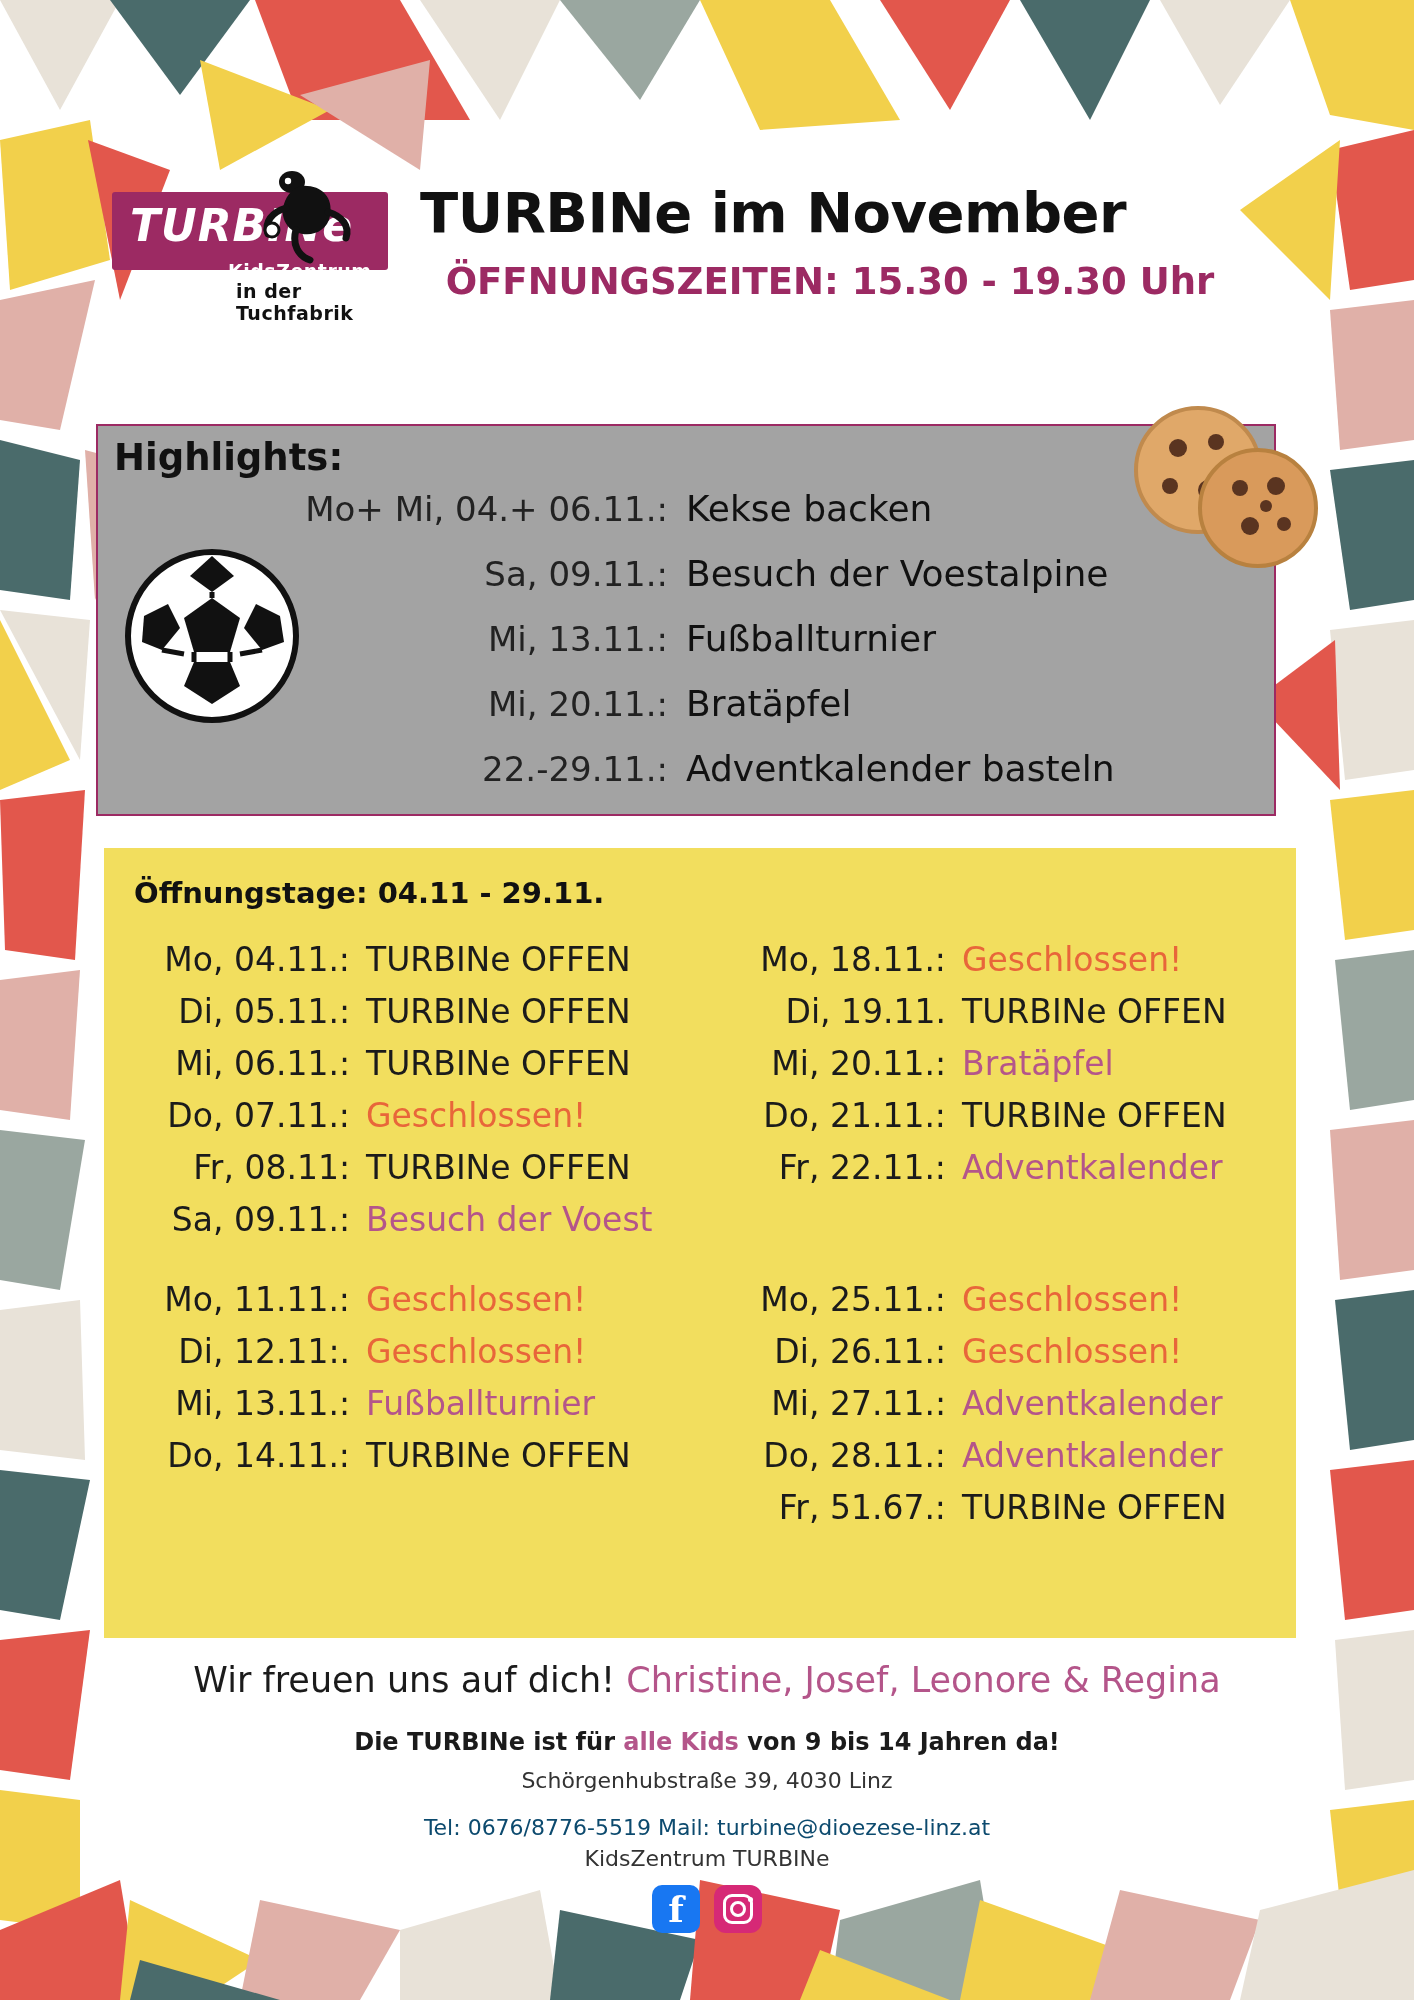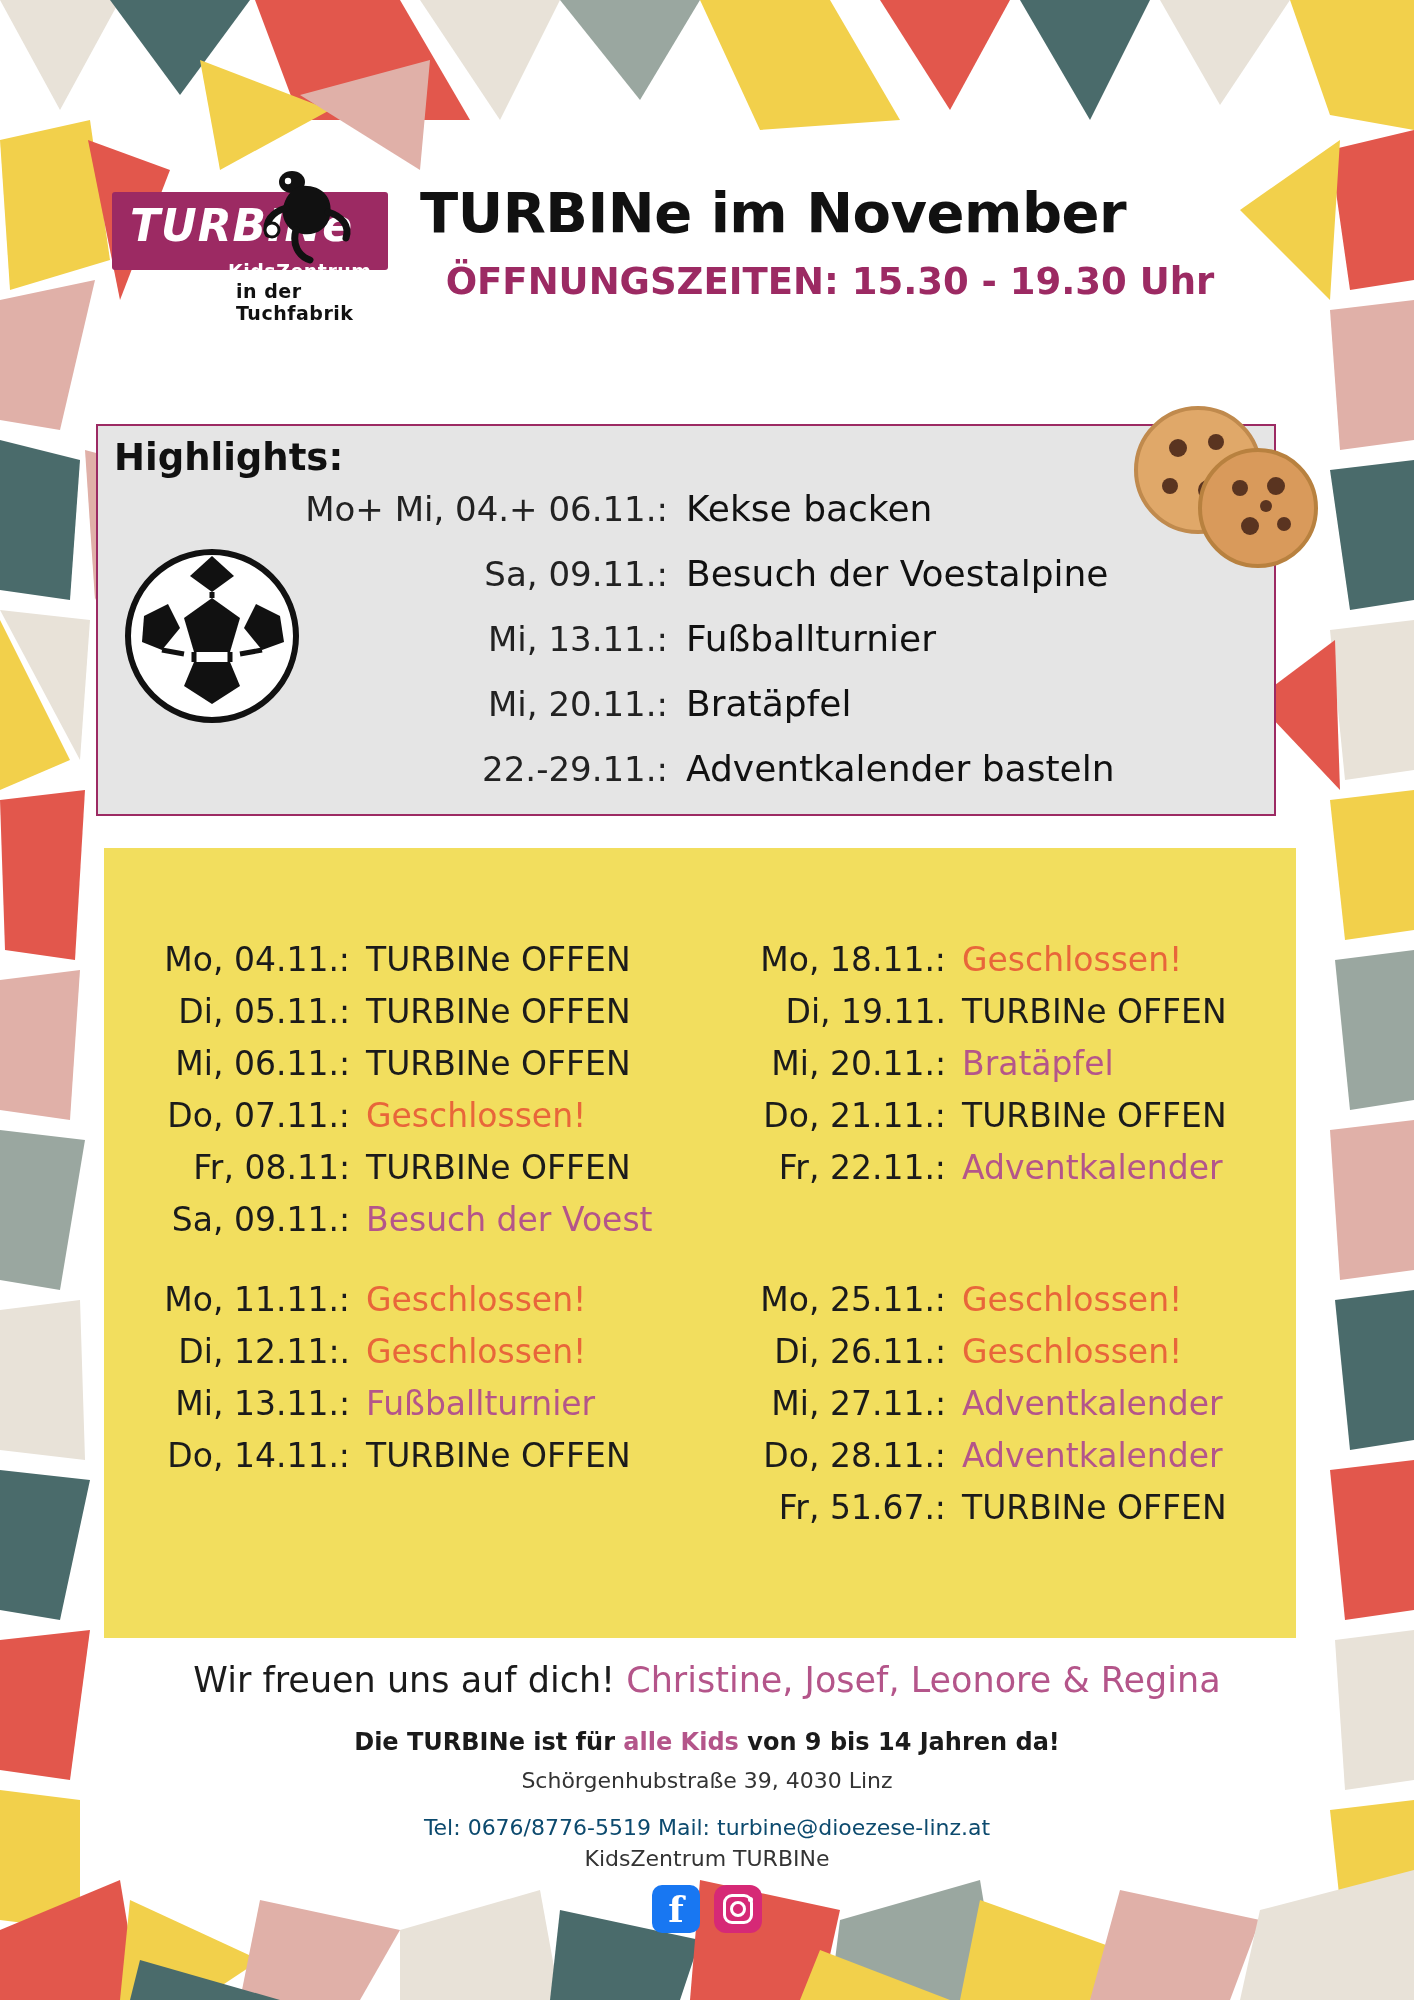--- a/index.html
+++ b/index.html
@@ -118,21 +118,21 @@
   }
 
   
   .highlights {
     position: absolute;
     left: 96px;
     top: 424px;
     width: 1180px;
     height: 392px;
     border: 2px solid #9c2a63;
-    background: #e5e5e5;
+    background: #a3a3a3;
     box-sizing: border-box;
   }
   .hl-title {
     position: absolute;
     left: 16px;
     top: 10px;
     font-size: 37px;
     font-weight: bold;
     color: #111111;
   }
@@ -440,20 +440,21 @@
         <div class="hl-text">Bratäpfel</div>
       </div>
       <div class="hl-row">
         <div class="hl-date">22.-29.11.:</div>
         <div class="hl-text">Adventkalender basteln</div>
       </div>
     </div>
   </div>
 
   <div class="schedule">
+    <div class="sched-title">Öffnungstage: 04.11 - 29.11.</div>
 
     <div class="cols">
       <div class="col">
 
         <div class="grp">
           <div class="row">
             <div class="r-date">Mo, 04.11.:</div>
             <div class="r-val v-open">TURBINe OFFEN</div>
           </div>
           <div class="row">

